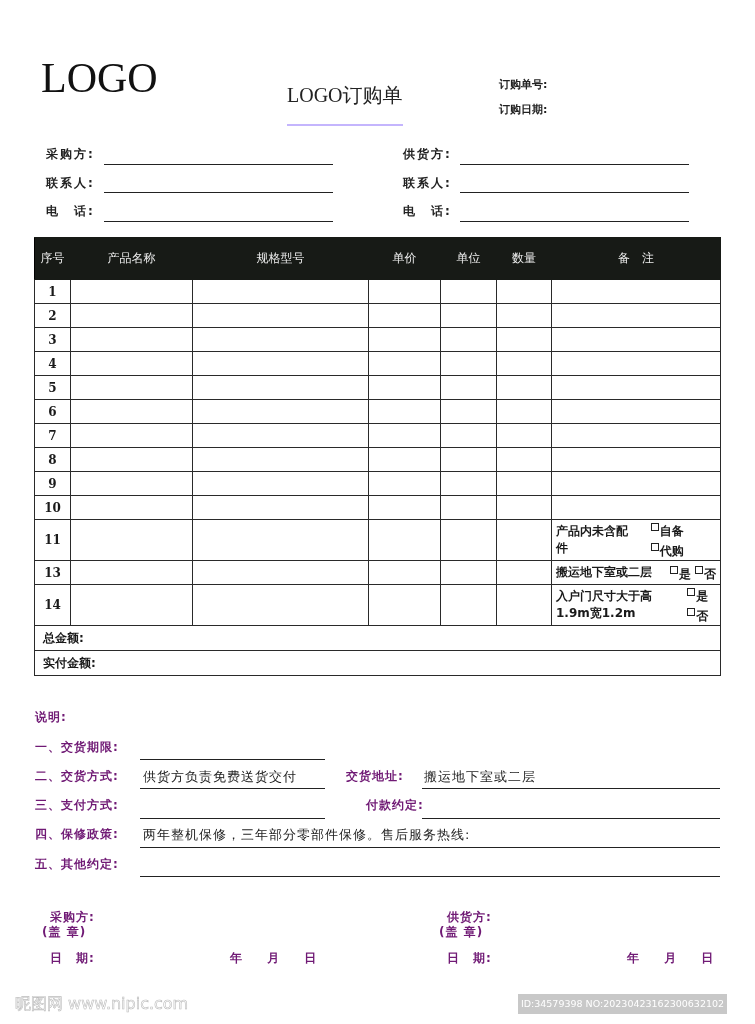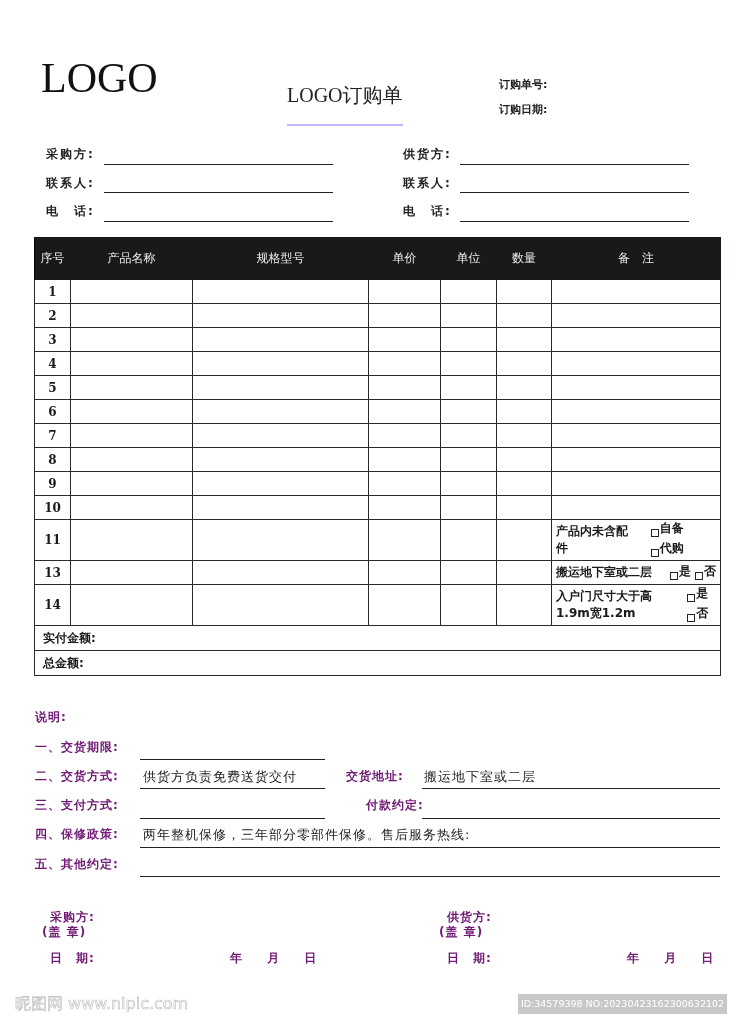--- a/index.html
+++ b/index.html
@@ -9,21 +9,21 @@
   .title{left:287px;top:78px;font-family:"Liberation Serif",serif;font-size:20px;line-height:34px;color:#222;border-bottom:2px solid #c4b5fd;padding-bottom:12px;}
   .meta{font-family:"DejaVu Sans",sans-serif;font-size:11px;font-weight:bold;color:#222;}
   .lbl{font-family:"DejaVu Sans",sans-serif;font-size:12px;font-weight:bold;color:#222;letter-spacing:2px;}
   .line{position:absolute;height:0;border-top:1.5px solid #222;}
   table.grid{position:absolute;left:34px;top:237px;border-collapse:collapse;table-layout:fixed;width:686px;}
   table.grid th{background:#171a16;color:#eee;font-family:"DejaVu Serif",serif;font-weight:normal;font-size:12px;height:35px;border:1px solid #171a16;border-left:1.5px solid #000;padding:3px;}
   table.grid td{border:1.5px solid #2a2a2a;height:23px;padding:0;font-size:12px;}
   table.grid td.num{text-align:center;font-weight:bold;font-family:"DejaVu Serif",serif;font-size:12px;}
   td.note{font-family:"DejaVu Sans",sans-serif;font-size:7px;font-weight:bold;padding:0 4px !important;}
   .note-wrap{display:flex;justify-content:space-between;align-items:center;gap:12px;}
-  .opt{display:inline-flex;align-items:flex-end;margin-left:4px;}
+  .opt{display:inline-flex;align-items:flex-start;margin-left:4px;}
   .box{display:inline-block;width:6px;height:6px;border:1px solid #222;margin-right:1px;}
   td.sum{font-family:"DejaVu Sans",sans-serif;font-weight:bold;font-size:12px;padding-left:8px !important;height:24px !important;}
   .txt{font-family:"DejaVu Sans",sans-serif;font-size:12px;font-weight:bold;color:#701a75;letter-spacing:1px;}
   .txtn{font-family:"DejaVu Sans",sans-serif;font-size:13px;color:#222;letter-spacing:1px;}
   .wm{left:15px;top:994px;font-family:"DejaVu Sans",sans-serif;font-size:16px;color:#fff;-webkit-text-stroke:0.6px #bbb;letter-spacing:0px;}
   .idbox{left:518px;top:994px;width:209px;height:20px;background:#c8c8c8;color:#fff;font-family:"DejaVu Sans",sans-serif;font-size:9.5px;line-height:20px;text-align:center;}
 </style>
 </head>
 <body>
 
@@ -214,24 +214,24 @@
               </span><span class="opt">
                 <span class="box"></span>
                 <span>否</span>
               </span></span>
           </div>
         </td>
       </tr>
     </tbody>
   <tfoot>
     <tr>
-      <td colspan="7" class="sum"><span>实付金额:</span></td>
+      <td colspan="7" class="sum"><span>总金额:</span></td>
     </tr>
     <tr>
-      <td colspan="7" class="sum"><span>总金额:</span></td>
+      <td colspan="7" class="sum"><span>实付金额:</span></td>
     </tr>
   </tfoot>
 </table>
 
 <div class="abs txt" style="left:35px;top:709px;">说明:</div>
 
 <div class="abs txt" style="left:35px;top:739px;">一、交货期限:</div>
 <div class="line" style="left:140px;top:759px;width:185px;"></div>
 
 <div class="abs txt" style="left:35px;top:768px;">二、交货方式:</div>

